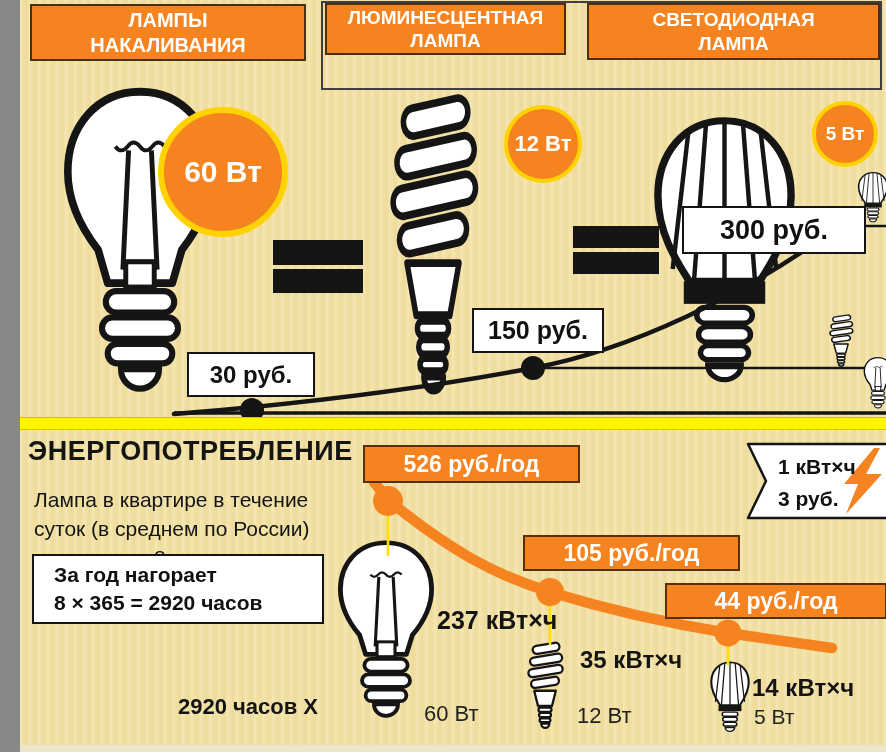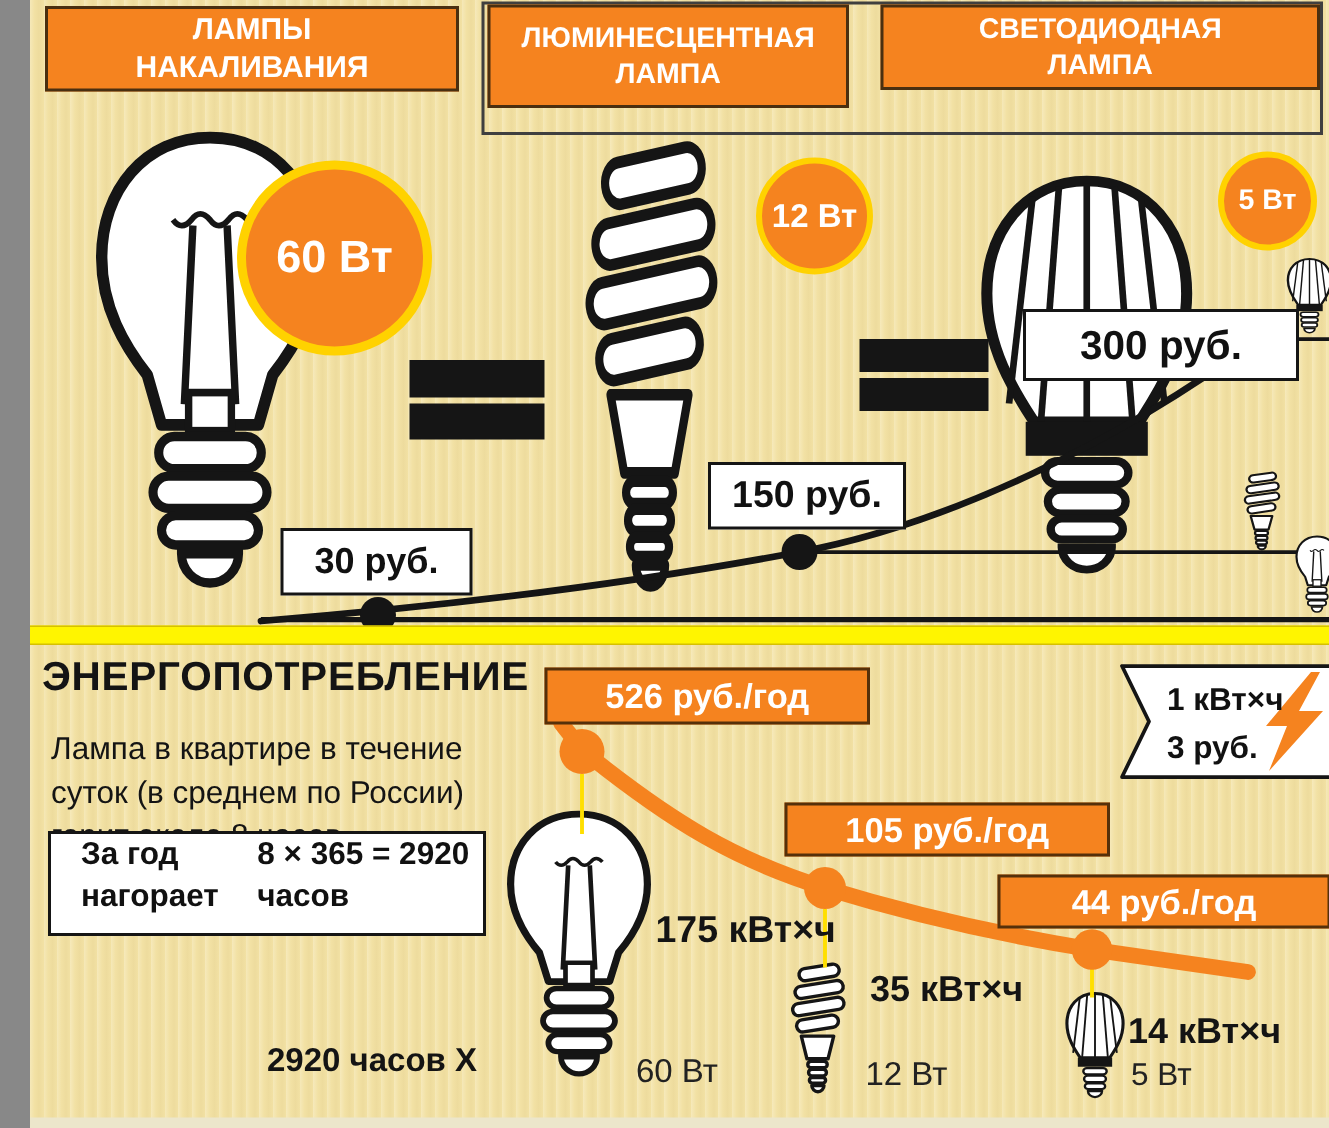--- a/index.html
+++ b/index.html
@@ -35,21 +35,21 @@
     display:flex;align-items:center;justify-content:center;box-sizing:border-box;
   }
   .cost-label{
     background:#f5831f;border:2px solid #55300a;color:#fff;font-weight:bold;
     display:flex;align-items:center;justify-content:center;box-sizing:border-box;
   }
   .eq-bar{background:#151515;}
   .divider{background:#fff500;border-top:1px solid #d6c000;border-bottom:1px solid #d6c000;box-sizing:border-box;}
   .hours-box{
     background:#fff;border:2.5px solid #151515;box-sizing:border-box;
-    display:flex;flex-direction:row;justify-content:center;
+    display:flex;flex-direction:column;justify-content:center;
     padding-left:20px;font-weight:bold;line-height:1.35;color:#111;
   }
   .right-strip{background:#e97f16;border-left:1px solid #b35408;box-sizing:border-box;}
   .bottom-strip{background:#ece6cb;}
   .badge-text{font-weight:bold;line-height:1.5;color:#111;}
 </style>
 </head>
 <body>
 
 <svg width="0" height="0" style="position:absolute" aria-hidden="true">
@@ -94,21 +94,21 @@
     </symbol>
   </defs>
 </svg>
 
 <div class="stage">
 
   <div class="abs header-box preline z3" style="left:10px;top:4px;width:276px;height:57px;font-size:20px">ЛАМПЫ
 НАКАЛИВАНИЯ</div>
 
   <div class="abs frame23 z2" style="left:301px;top:1px;width:561px;height:89px"></div>
-  <div class="abs header-box preline z3" style="left:305px;top:3px;width:241px;height:69px;font-size:19px">ЛЮМИНЕСЦЕНТНАЯ
+  <div class="abs header-box preline z3" style="left:305px;top:3px;width:241px;height:52px;font-size:19px">ЛЮМИНЕСЦЕНТНАЯ
 ЛАМПА</div>
   <div class="abs header-box preline z3" style="left:567px;top:3px;width:293px;height:57px;font-size:19px">СВЕТОДИОДНАЯ
 ЛАМПА</div>
 
   <svg class="abs z1" style="left:25px;top:82px" width="190" height="336" viewBox="0 0 100 172" preserveAspectRatio="none">
       <use href="#sym-inc"></use>
     </svg>
   <svg class="abs z1" style="left:348px;top:92px" width="130" height="320" viewBox="0 0 100 172" preserveAspectRatio="none">
       <use href="#sym-cfl"></use>
     </svg>
@@ -188,21 +188,21 @@
   <svg class="abs z1" style="left:306px;top:537px" width="120" height="196" viewBox="0 0 100 172" preserveAspectRatio="none">
       <use href="#sym-inc"></use>
     </svg>
   <svg class="abs z1" style="left:498px;top:641px" width="54" height="93" viewBox="0 0 100 172" preserveAspectRatio="none">
       <use href="#sym-cfl"></use>
     </svg>
   <svg class="abs z1" style="left:684px;top:660px" width="52" height="80" viewBox="0 0 100 172" preserveAspectRatio="none">
       <use href="#sym-led"></use>
     </svg>
 
-  <div class="abs z3" style="left:417px;top:606px;font-size:25px;font-weight:bold">175 кВт×ч</div>
+  <div class="abs z3" style="left:417px;top:606px;font-size:25px;font-weight:bold">237 кВт×ч</div>
   <div class="abs z3" style="left:560px;top:646px;font-size:24px;font-weight:bold">35 кВт×ч</div>
   <div class="abs z3" style="left:732px;top:674px;font-size:24px;font-weight:bold">14 кВт×ч</div>
   <div class="abs z3" style="left:404px;top:701px;font-size:22px;color:#222">60 Вт</div>
   <div class="abs z3" style="left:557px;top:703px;font-size:22px;color:#222">12 Вт</div>
   <div class="abs z3" style="left:734px;top:705px;font-size:21px;color:#222">5 Вт</div>
   <div class="abs z3" style="left:158px;top:694px;font-size:22px;font-weight:bold">2920 часов X</div>
 
   <div class="abs right-strip z4" style="left:877px;top:0;width:9px;height:752px"></div>
   <div class="abs bottom-strip z1" style="left:0;top:745px;width:886px;height:7px"></div>
 </div>

